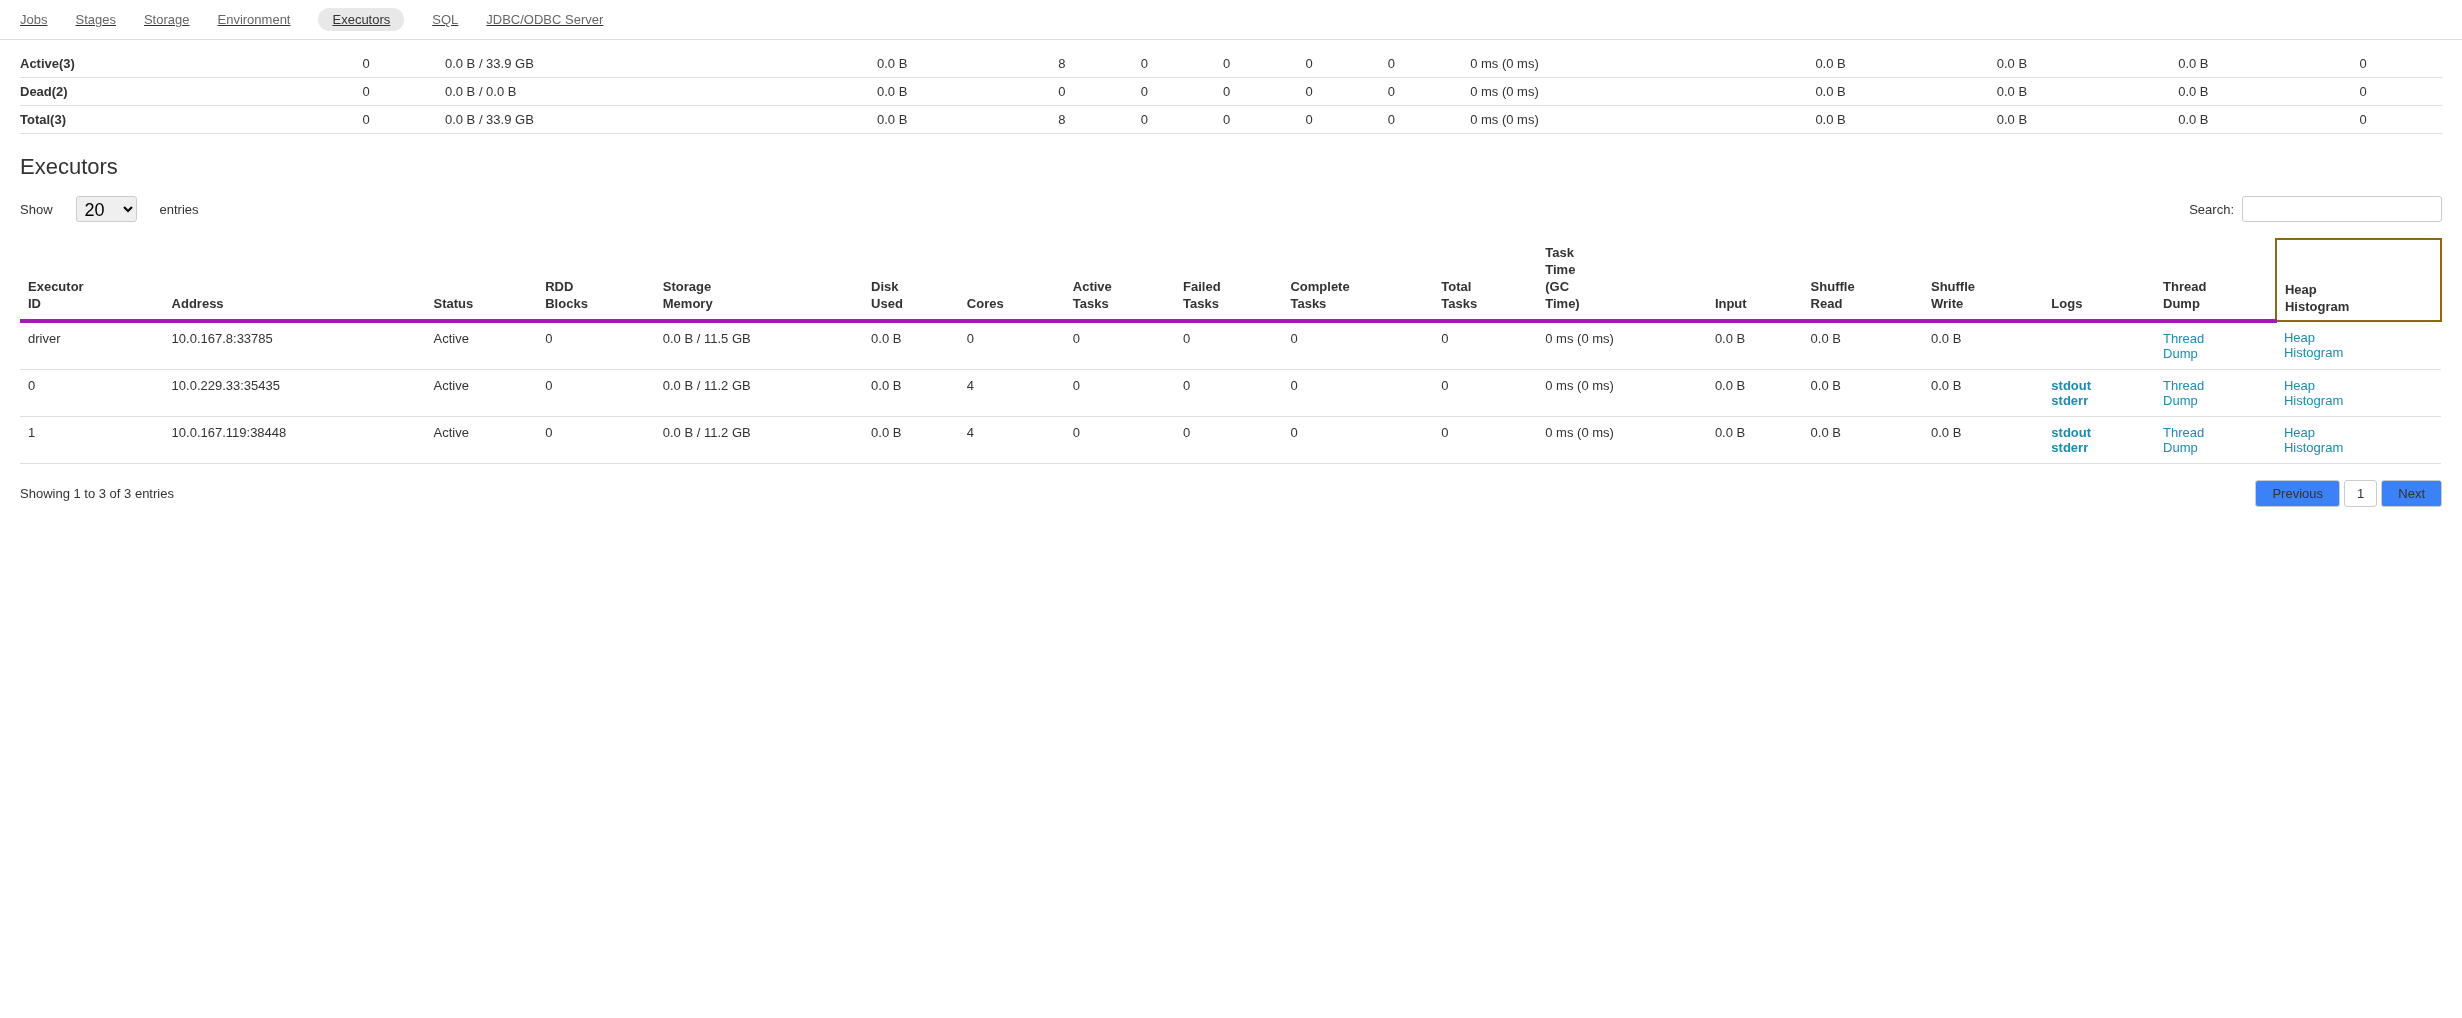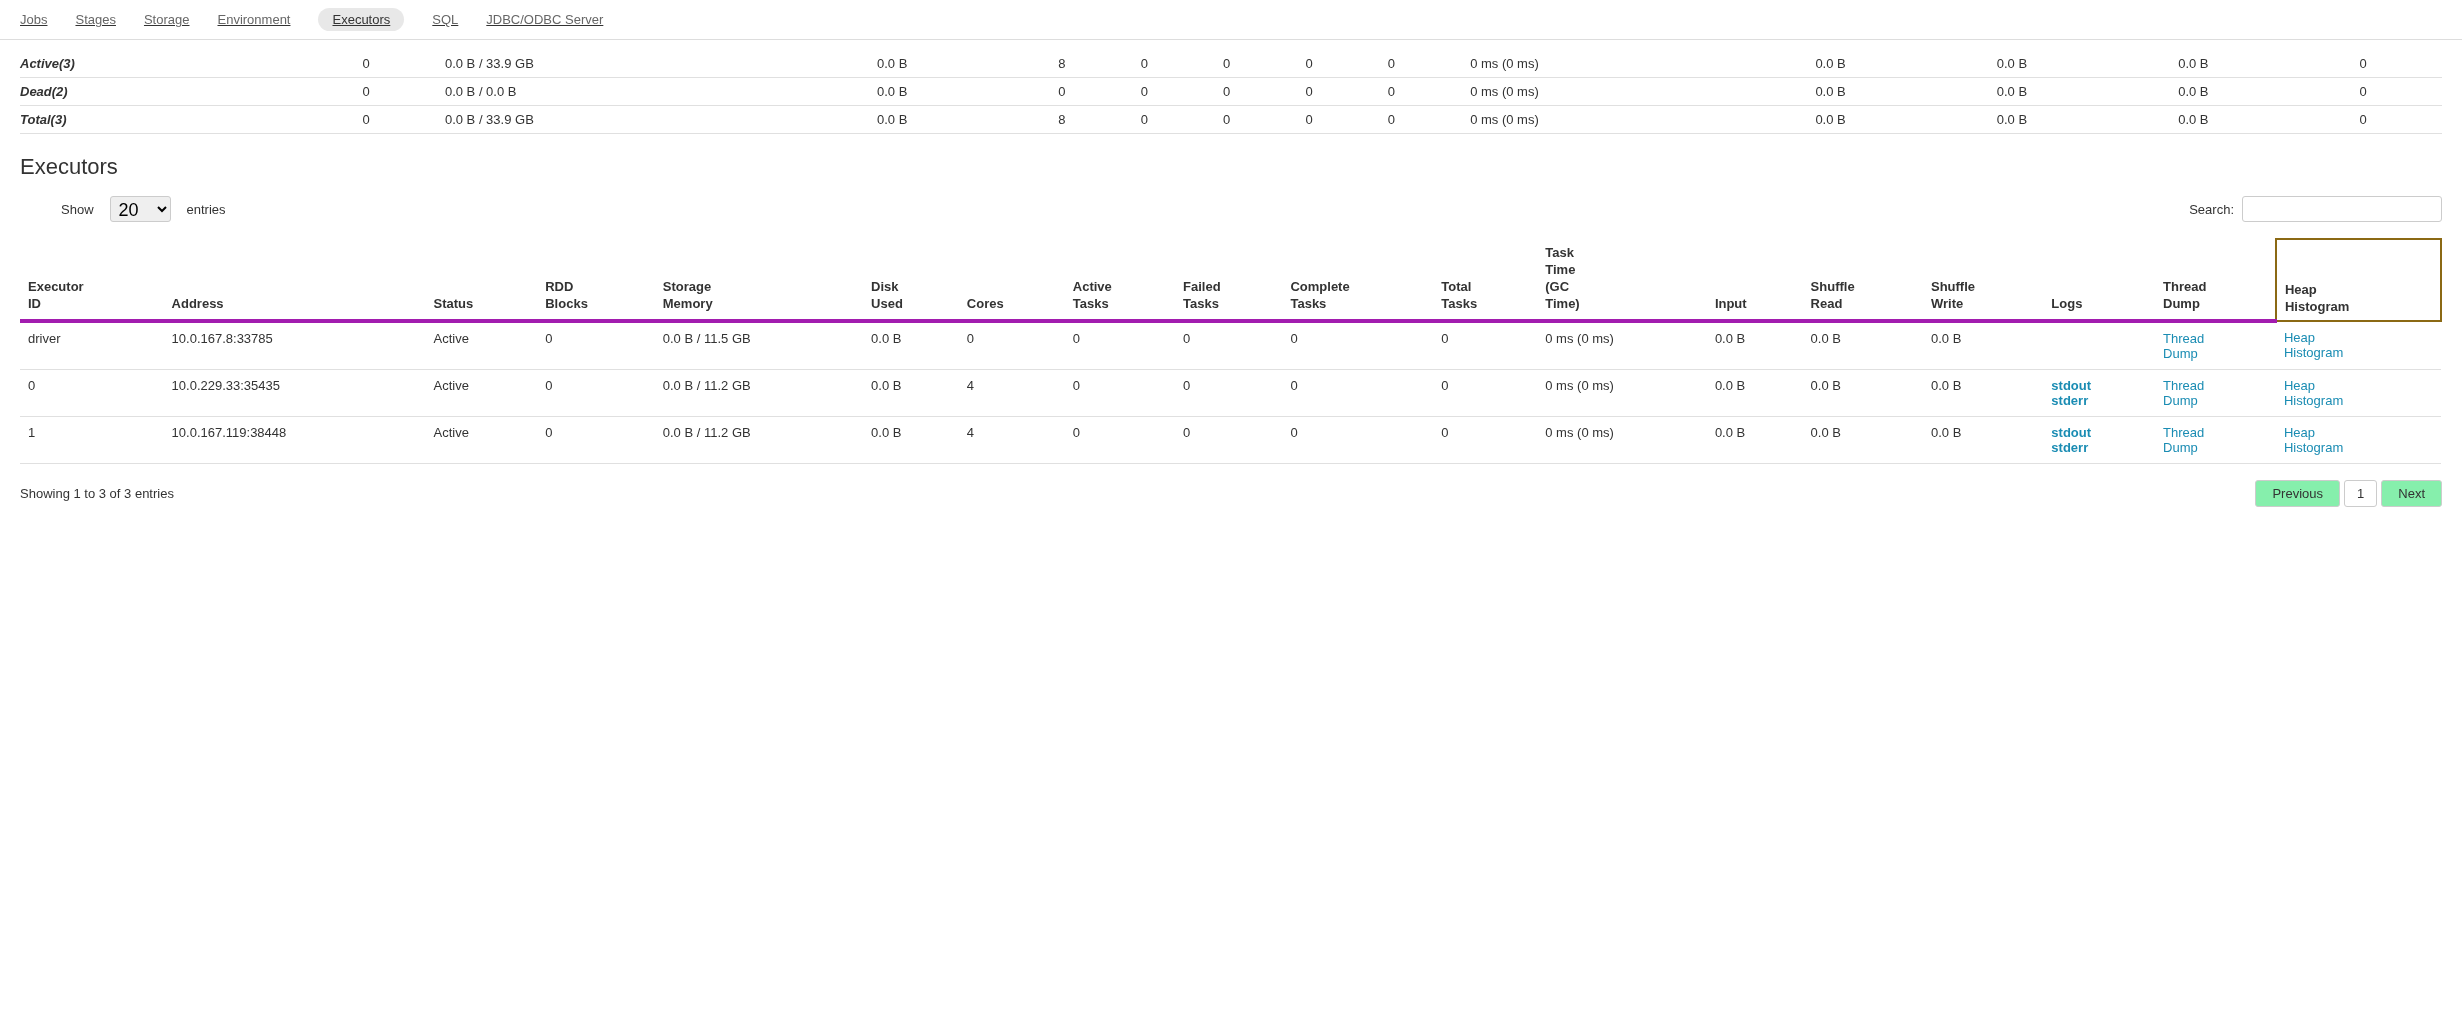--- a/index.html
+++ b/index.html
@@ -43,40 +43,38 @@
       padding: 6px 12px 6px 0;
       font-size: 13px;
       white-space: nowrap;
     }
     .summary-table tr {
       border-bottom: 1px solid #e0e0e0;
     }
     .summary-table .row-label {
       font-weight: bold;
       min-width: 80px;
-      font-style: italic;
     }
     .section-title {
       font-size: 22px;
       font-weight: 400;
       margin-bottom: 16px;
       margin-top: 4px;
     }
     .controls-row {
       display: flex;
       align-items: center;
       justify-content: space-between;
       margin-bottom: 16px;
     }
     .show-entries {
       display: flex;
       align-items: center;
-      gap: 16px;
-      font-size: 13px;
-      margin-left: 41px;
+      gap: 23px;
+      font-size: 13px;
     }
     .show-entries select {
       border: 1px solid #ccc;
       border-radius: 3px;
       padding: 2px 4px;
       font-size: 18px;
       height: 26px;
     }
     .search-box {
       display: flex;
@@ -124,21 +122,21 @@
     .pagination-info {
       font-size: 13px;
     }
     .pagination-controls {
       display: flex;
       align-items: center;
       gap: 4px;
     }
     .page-btn {
       border: 1px solid #ccc;
-      background: #86efac;
+      background: #3b82f6;
       border-radius: 3px;
       padding: 5px 16px;
       font-size: 13px;
       cursor: pointer;
       color: #333;
     }
     .page-num {
       border: 1px solid #ccc;
       background: #fff;
       border-radius: 3px;

